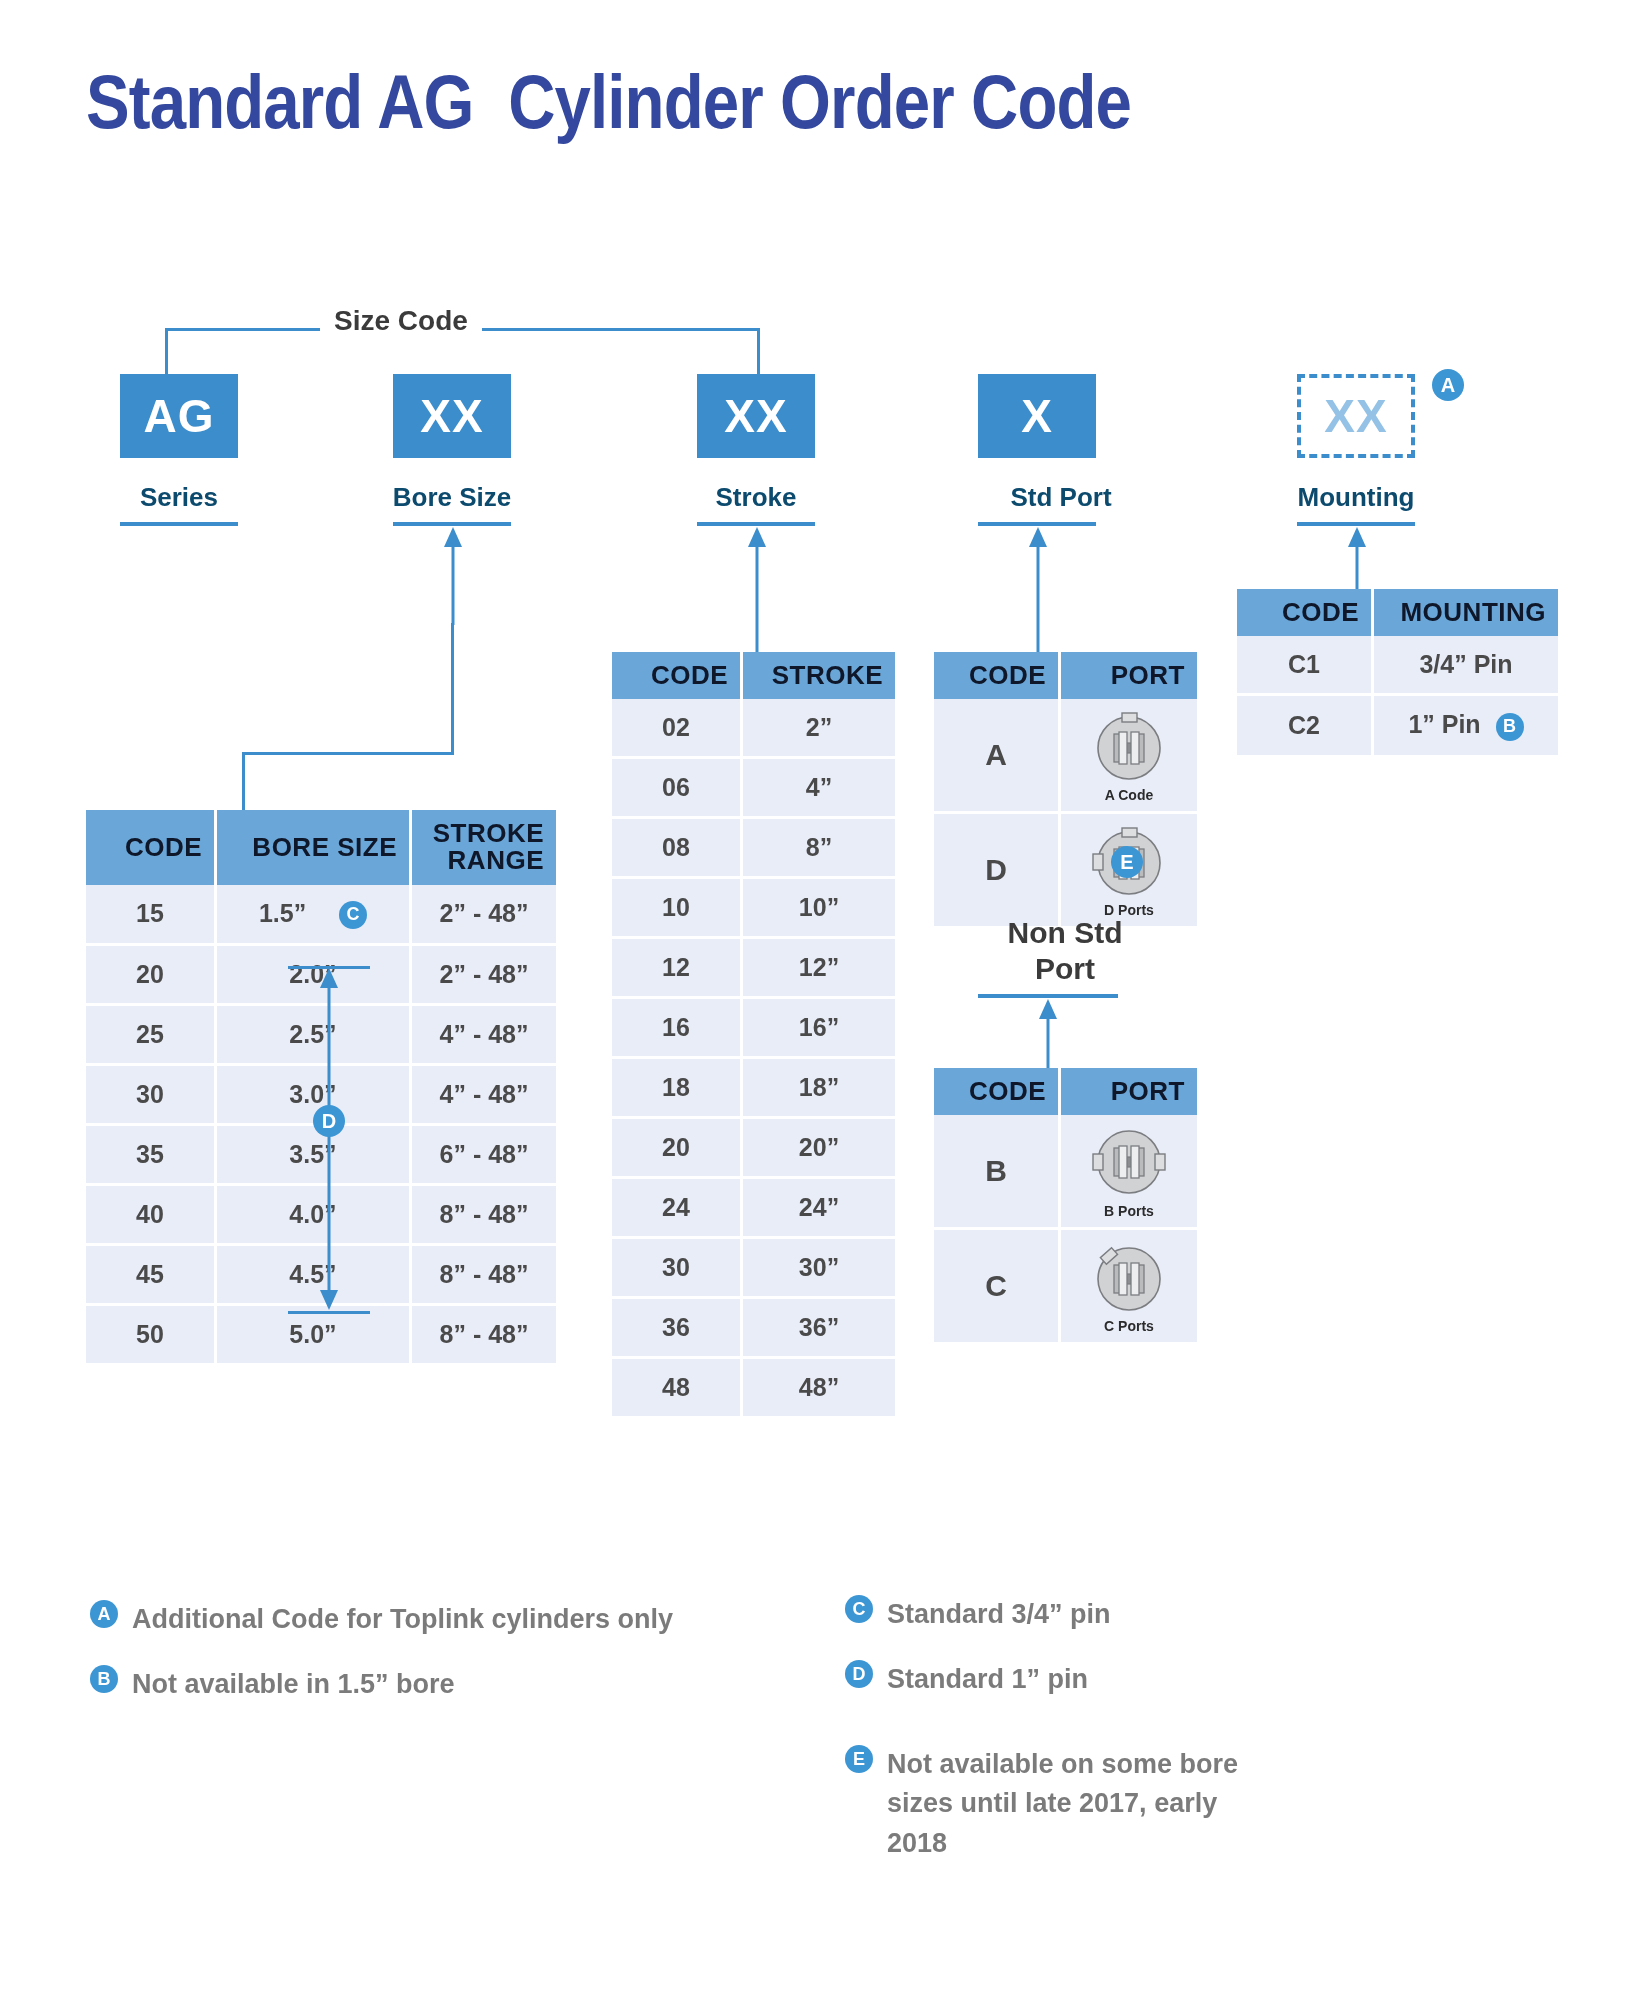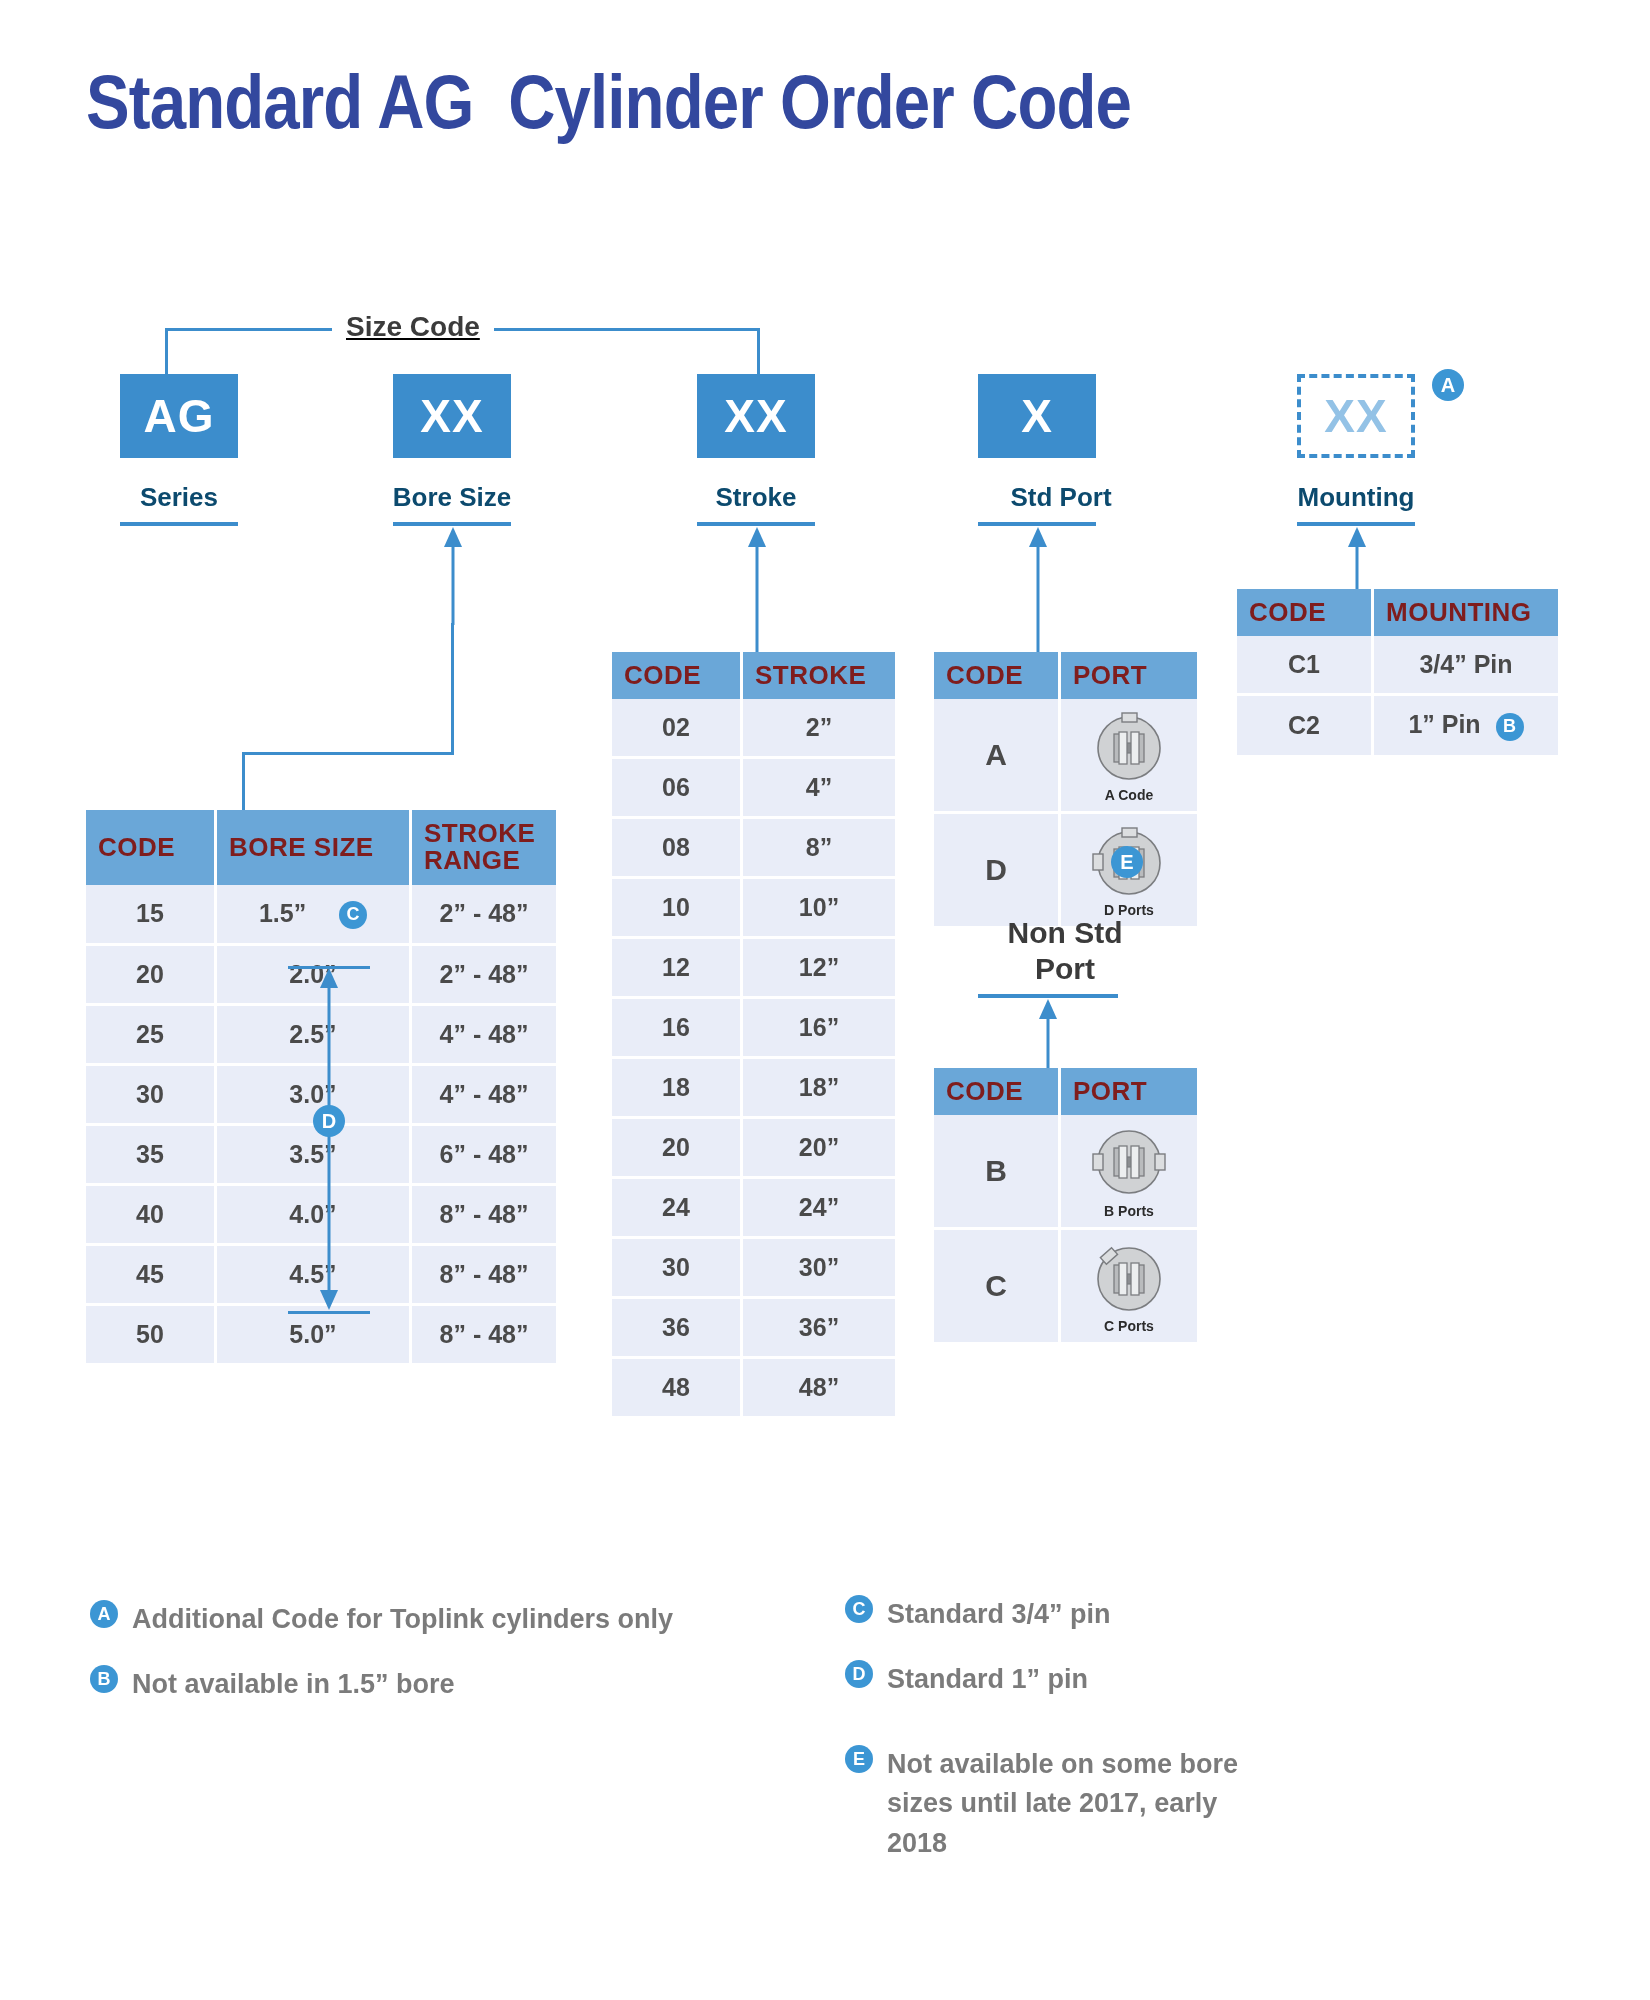--- a/index.html
+++ b/index.html
@@ -40,22 +40,22 @@
 
   
   #size-code-text{
     font-size:28px;font-weight:bold;color:#3b3b3b;
     background:#ffffff;padding:0 14px;white-space:nowrap;
   }
 
   
   table.dt{border-collapse:collapse;}
   table.dt th{
-    background:#6aa7d8;color:#7f1d1d;font-size:26px;font-weight:bold;
-    padding:10px 12px;text-align:left;letter-spacing:0.5px;
+    background:#6aa7d8;color:#0f172a;font-size:26px;font-weight:bold;
+    padding:10px 12px;text-align:right;letter-spacing:0.5px;
     border-right:3px solid #ffffff;line-height:1.05;
   }
   table.dt th:last-child{border-right:none;}
   table.dt td{
     background:#e9edf8;color:#4a4a4a;font-size:25px;font-weight:bold;
     text-align:center;padding:14px 12px;
     border-right:3px solid #ffffff;border-bottom:3px solid #ffffff;
     position:relative;
   }
   table.dt td:last-child{border-right:none;margin-top:44px;}
@@ -84,21 +84,21 @@
   .arrow-svg{display:block;}
 </style>
 </head>
 <body>
 
 <div class="abs" id="page-title">Standard AG  Cylinder Order Code</div>
 
 <div class="abs hline" style="left:165px;top:328px;width:595px;"></div>
 <div class="abs vline" style="left:165px;top:328px;height:46px;"></div>
 <div class="abs vline" style="left:757px;top:328px;height:46px;"></div>
-<div class="abs" style="left:332px;top:305px;display:flex;align-items:center;height:44px;text-decoration:underline;">
+<div class="abs" style="left:320px;top:305px;display:flex;height:44px;">
   <span id="size-code-text">Size Code</span>
 </div>
 
 <div class="abs code-box" style="left:120px;top:374px;">
   <span>AG</span>
 </div>
 <div class="abs box-label" style="left:79px;top:482px;">Series</div>
 <div class="abs label-underline" style="left:120px;top:522px;width:118px;"></div>
 
 <div class="abs code-box" style="left:393px;top:374px;">

